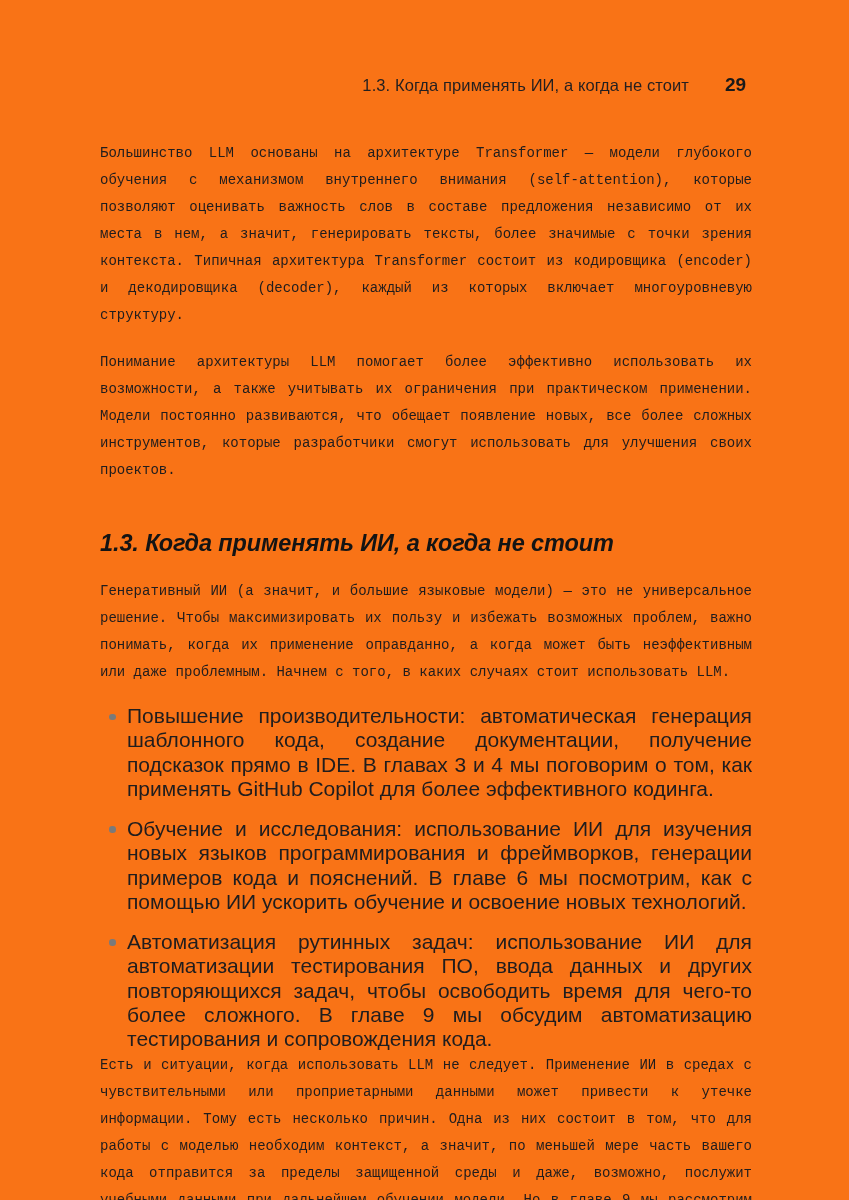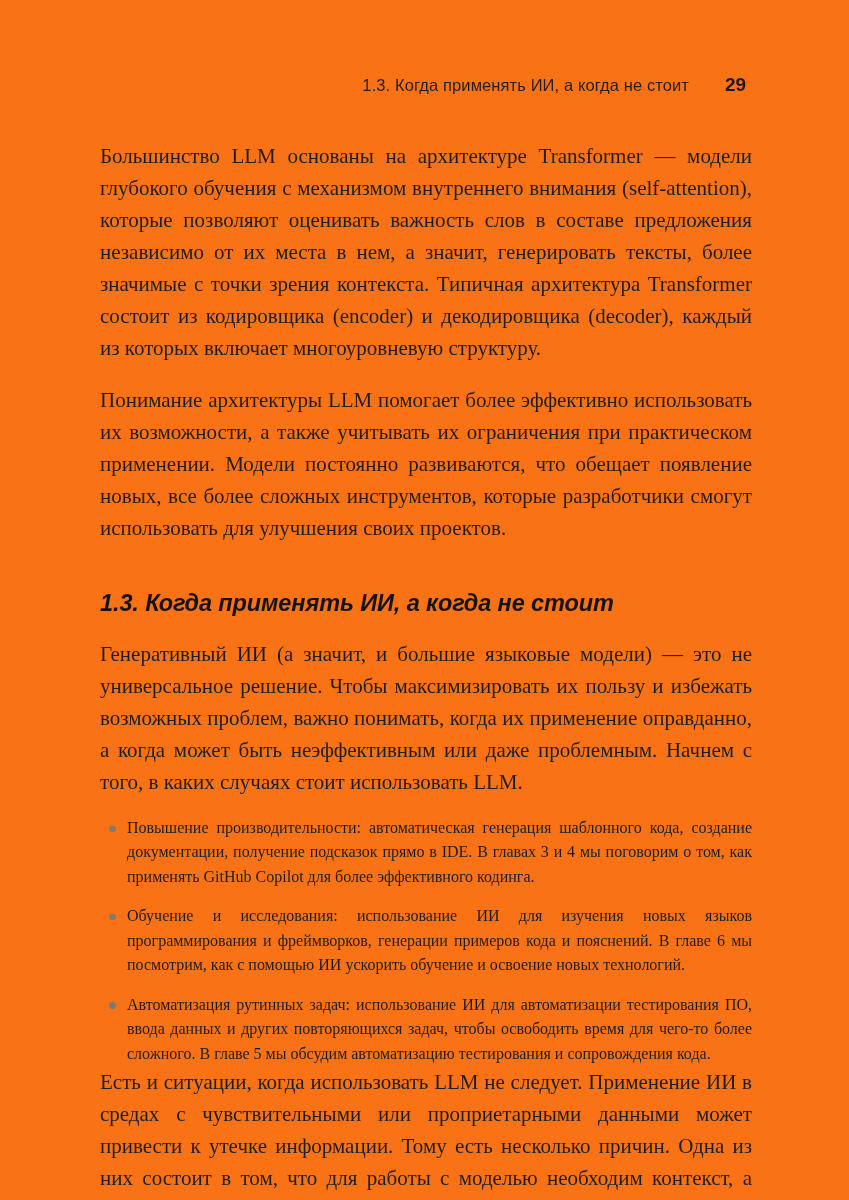--- a/index.html
+++ b/index.html
@@ -47,23 +47,23 @@
   
   .text-block {
     position: absolute;
     left: 100px;
     top: 140px;
     width: 652px;
   }
 
   p.body-par {
     margin: 0 0 0 0;
-    font-family: Liberation Serif, serif;
-    font-size: 21px;
-    line-height: 32px;
+    font-family: Liberation Mono, monospace;
+    font-size: 14px;
+    line-height: 27px;
     color: #201d1e;
     text-align: justify;
     text-justify: inter-word;
     hyphens: manual;
   }
   p.body-par + p.body-par,
   p.body-par.gap-top {
     margin-top: 20px;
   }
 
@@ -86,22 +86,22 @@
   
   ul.bullet-list {
     list-style: none;
     margin: 18px 0 0 0;
     padding: 0;
   }
   ul.bullet-list li.bullet-item {
     position: relative;
     padding-left: 27px;
     margin-bottom: 15px;
-    font-family: Liberation Serif, serif;
-    font-size: 16px;
+    font-family: Liberation Sans, sans-serif;
+    font-size: 21px;
     line-height: 24.45px;
     color: #201d1e;
     text-align: justify;
     text-justify: inter-word;
   }
   ul.bullet-list li.bullet-item:last-child {
     margin-bottom: 0;
   }
   .bullet-marker {
     position: absolute;
@@ -146,20 +146,20 @@
       <li class="bullet-item">
         <span class="bullet-marker"></span>
         <span class="bullet-text">Повышение производительности: автоматическая генерация шаблонного кода, создание документации, получение подсказок прямо в IDE. В главах 3 и 4 мы поговорим о том, как применять GitHub Copilot для более эффективного кодинга.</span>
       </li>
       <li class="bullet-item">
         <span class="bullet-marker"></span>
         <span class="bullet-text">Обучение и исследования: использование ИИ для изучения новых языков программирования и фреймворков, генерации примеров кода и пояснений. В главе 6 мы посмотрим, как с помощью ИИ ускорить обучение и освоение новых технологий.</span>
       </li>
       <li class="bullet-item">
         <span class="bullet-marker"></span>
-        <span class="bullet-text">Автоматизация рутинных задач: использование ИИ для автоматизации тестирования ПО, ввода данных и других повторяющихся задач, чтобы освободить время для чего-то более сложного. В главе 5 мы обсудим автоматизацию тестирования и сопровождения кода.</span>
+        <span class="bullet-text">Автоматизация рутинных задач: использование ИИ для автоматизации тестирования ПО, ввода данных и других повторяющихся задач, чтобы освободить время для чего-то более сложного. В главе 9 мы обсудим автоматизацию тестирования и сопровождения кода.</span>
       </li>
     </ul>
 
     <p class="body-par tail-par">Есть и ситуации, когда использовать LLM не следует. Применение ИИ в средах с чувствительными или проприетарными данными может привести к утечке информации. Тому есть несколько причин. Одна из них состоит в том, что для работы с моделью необходим контекст, а значит, по меньшей мере часть вашего кода отправится за пределы защищенной среды и даже, возможно, послужит учебными данными при дальнейшем обучении модели. Но в главе 9 мы рассмотрим несколько способов решить эту проблему.</p>
 
   </div>
 </div>
 
 </body></html>

